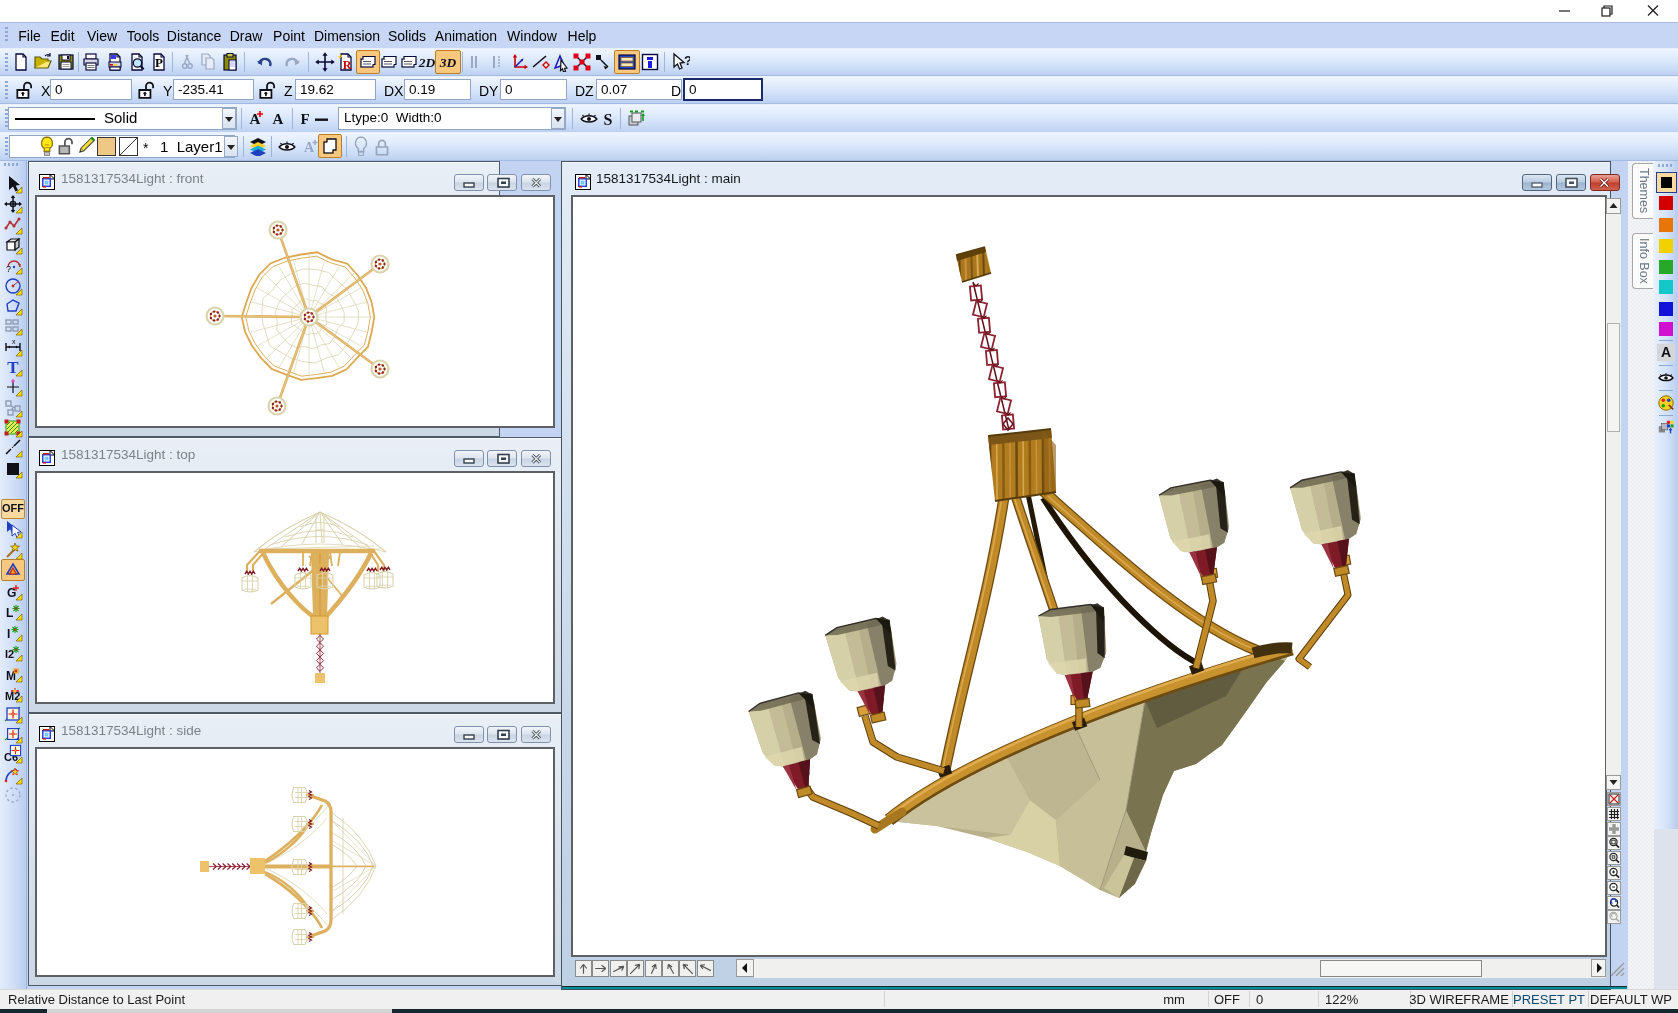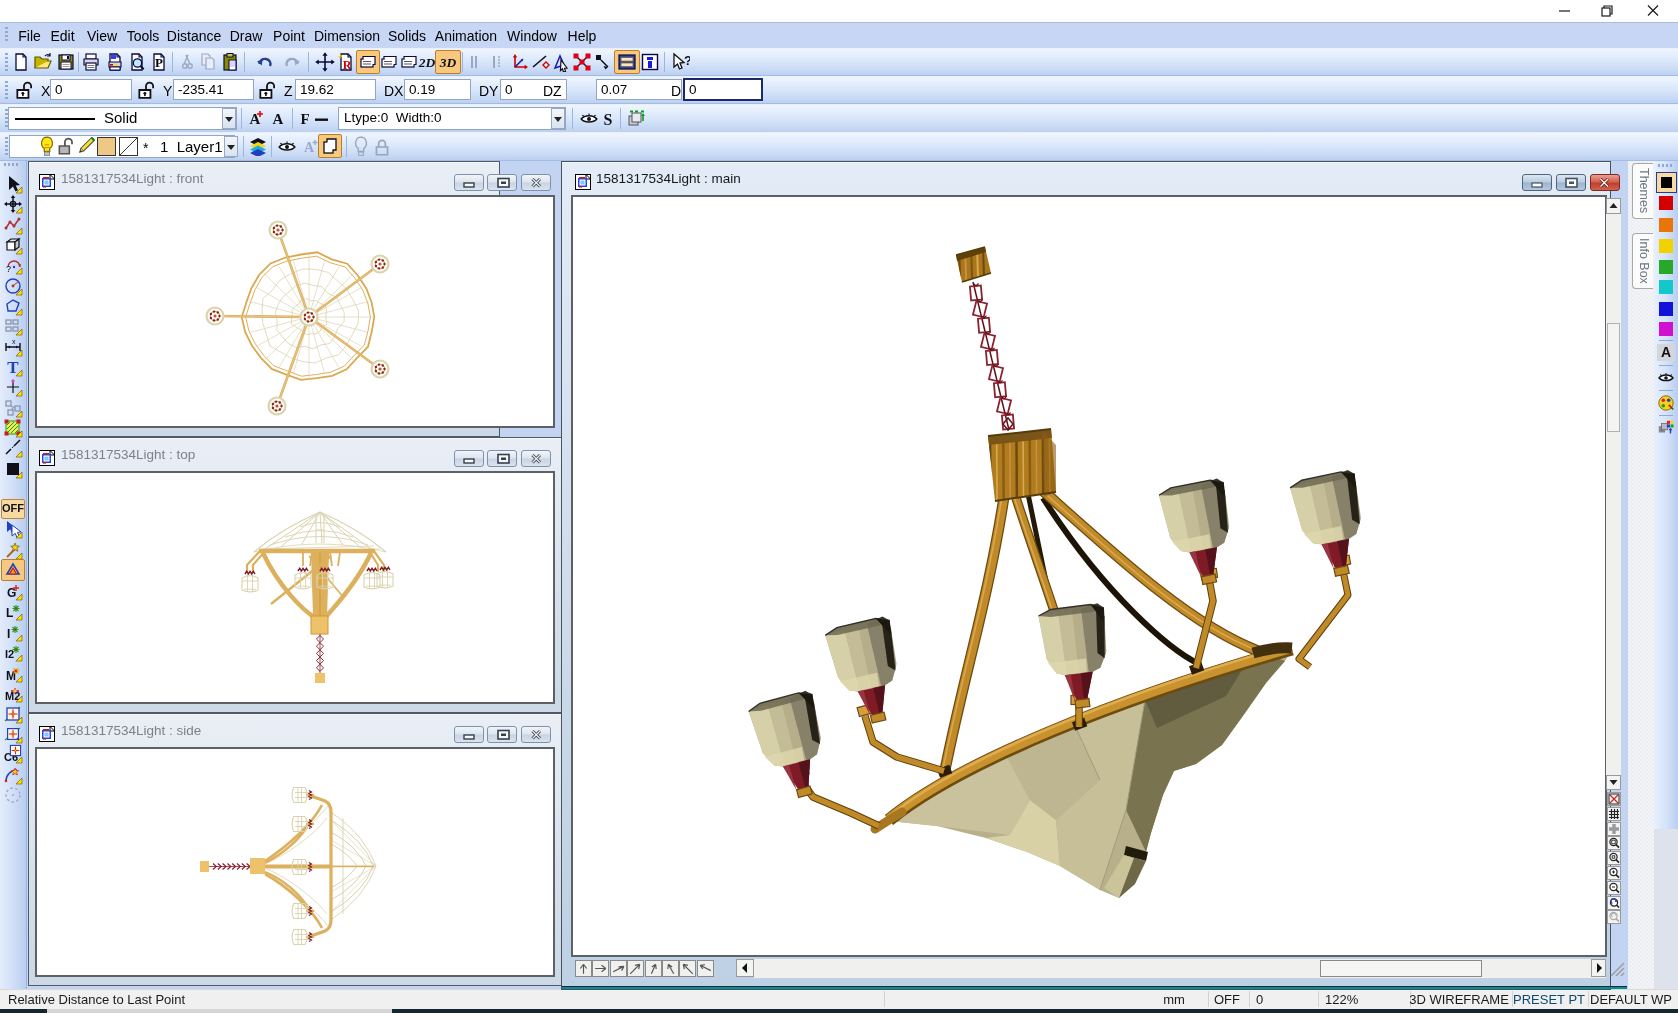--- a/index.html
+++ b/index.html
@@ -221,21 +221,21 @@
     <circle cx="8" cy="12" r="1.3" fill="#101018"></circle>
     <rect x="7.3" y="12" width="1.4" height="2.5" fill="#101018"></rect>
     <path d="M9,9 v-3.5 a3.2,3.2 0 0 1 6.4,0 v2" fill="none" stroke="#101018" stroke-width="1.6"></path>
   </svg>
 <div class="lbl" style="left:284px;top:83px">Z</div>
 <div class="fld" style="left:295px;top:79px;width:81px">19.62</div>
 <div class="lbl" style="left:384px;top:83px">DX</div>
 <div class="fld" style="left:404px;top:79px;width:67px">0.19</div>
 <div class="lbl" style="left:479px;top:83px">DY</div>
 <div class="fld" style="left:500px;top:79px;width:67px">0</div>
-<div class="lbl" style="left:543px;top:83px">DZ</div>
+<div class="lbl" style="left:575px;top:83px">DZ</div>
 <div class="fld" style="left:596px;top:79px;width:86px">0.07</div>
 <div class="lbl" style="left:671px;top:83px">D</div>
 <div class="fld" style="left:683px;top:78px;width:80px;height:23px;border:2px solid #1a2a6a">0</div>
 <div class="band" style="top:104px;height:29px"></div>
 <div class="grip" style="left:5px;top:109px;height:18px"></div>
 <div class="abs" style="left:8px;top:107px;width:229px;height:23px;background:#fff;border:1px solid #8fa6c4"></div>
 <div class="abs" style="left:15px;top:118px;width:80px;height:1.5px;background:#000"></div>
 <div class="abs" style="left:104px;top:109px;font-size:15px;color:#000">Solid</div>
 <div class="abs" style="left:222px;top:108px;width:14px;height:21px;background:linear-gradient(180deg,#f4f7fb,#d8e2ef);border:1px solid #96aac6"></div>
 <svg class="abs" style="left:224px;top:115px" width="10" height="8">

